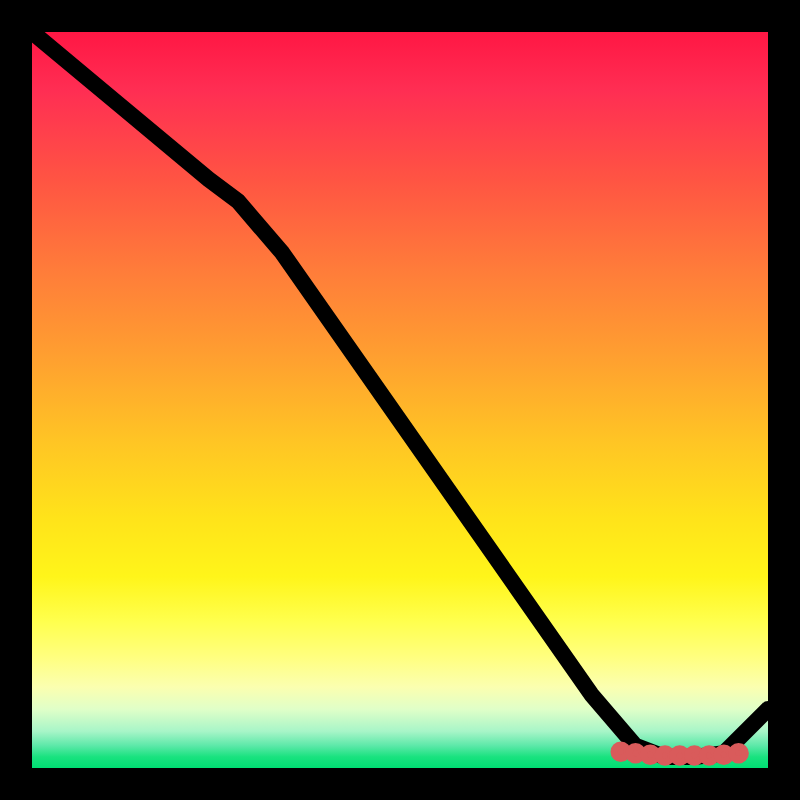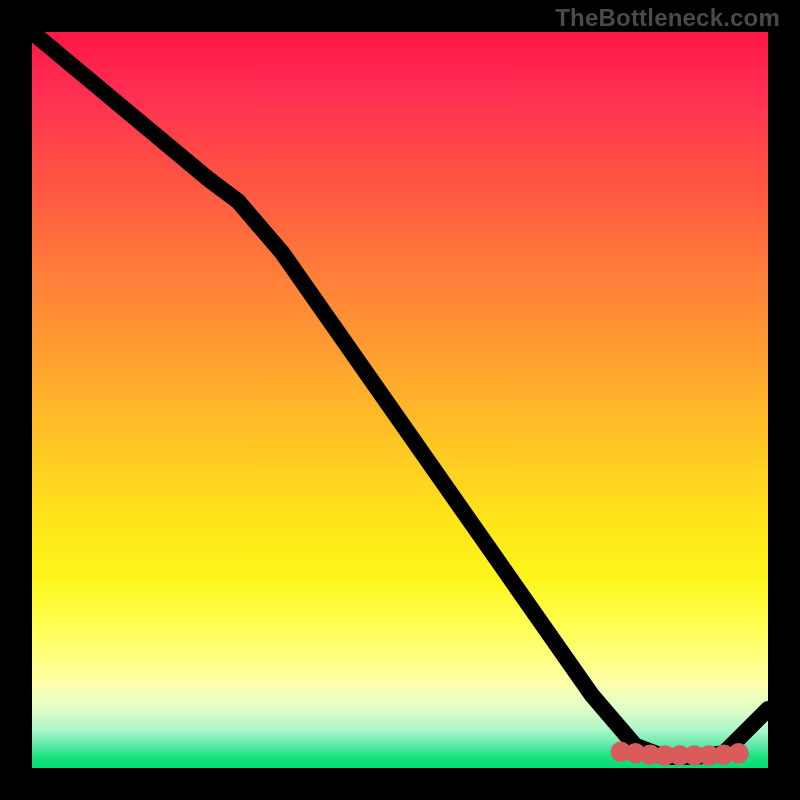--- a/index.html
+++ b/index.html
@@ -70,21 +70,20 @@
   .dot {
     fill: #d95b5b;
     stroke: #d95b5b;
   }
 </style>
 </head>
 <body>
 
 <div class="frame">
 
-  <div class="watermark">TheBottleneck.com</div>
 
   <div class="plot-bg"></div>
 
   <svg class="overlay" viewBox="0 0 100 100" preserveAspectRatio="none">
     <path id="curve-path" class="curve" d="M0.00 0.00 L12.00 10.00 L24.00 20.00 L28.00 23.00 L34.00 30.00 L48.00 50.00 L62.00 70.00 L76.00 90.00 L82.00 97.00 L86.00 98.50 L90.00 98.50 L94.00 98.00 L100.00 92.00"></path>
     <g id="marker-group">
         <ellipse class="dot" cx="80.00" cy="97.80" rx="0.9" ry="0.9"></ellipse>
         <ellipse class="dot" cx="82.00" cy="98.00" rx="0.9" ry="0.9"></ellipse>
         <ellipse class="dot" cx="84.00" cy="98.20" rx="0.9" ry="0.9"></ellipse>
         <ellipse class="dot" cx="86.00" cy="98.30" rx="0.9" ry="0.9"></ellipse>

